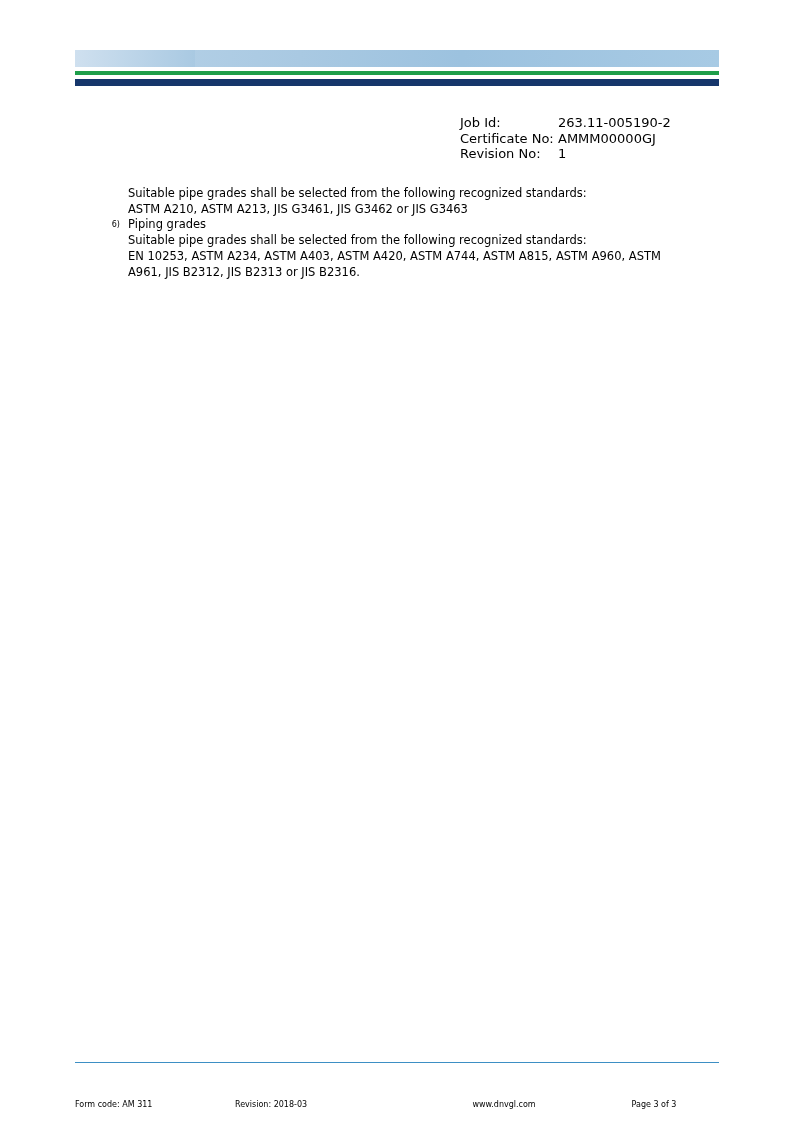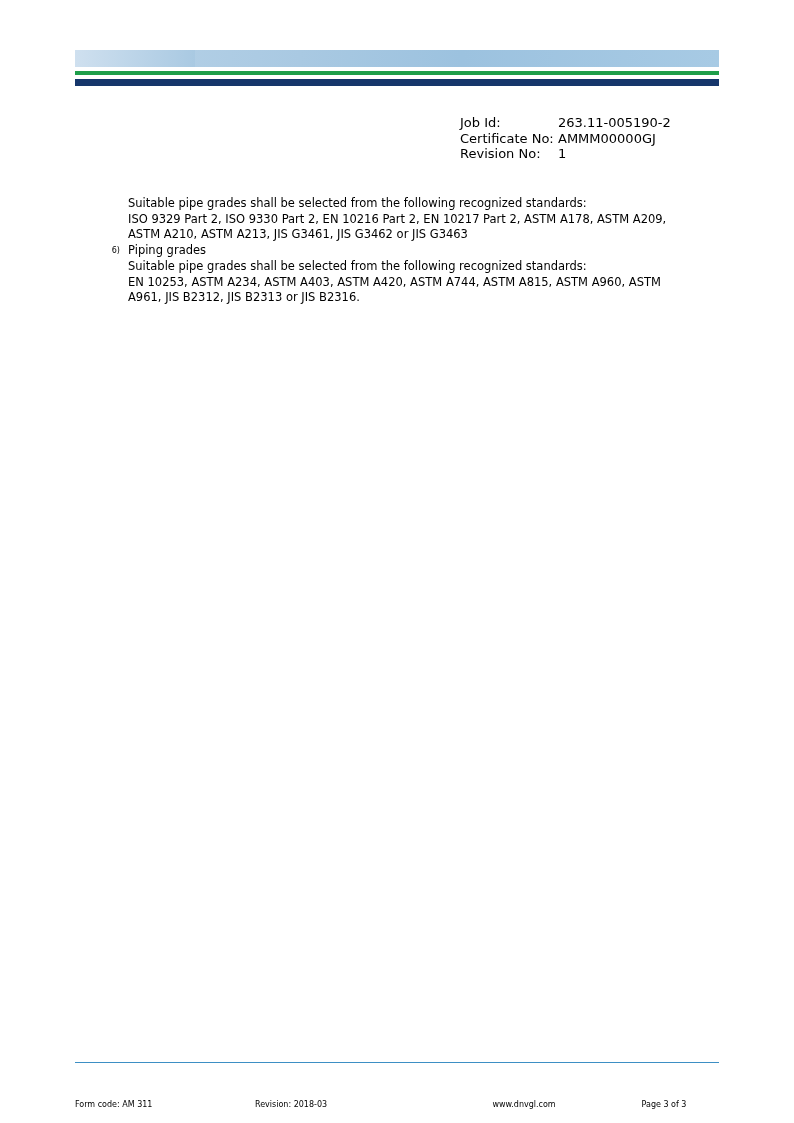--- a/index.html
+++ b/index.html
@@ -91,21 +91,21 @@
   }
   .meta-value {
     font-weight: normal;
     white-space: nowrap;
   }
 
   
   .content {
     position: absolute;
     left: 98px;
-    top: 196px;
+    top: 186px;
     width: 620px;
     font-size: 11.5px;
     line-height: 15.7px;
   }
   .para {
     position: relative;
     padding-left: 30px;
     margin: 0;
   }
   .para + .para {
@@ -137,21 +137,21 @@
     left: 75px;
     top: 1064px;
     width: 644px;
     font-size: 8px;
     color: #000000;
   }
   .footer-inner {
     display: flex;
     align-items: baseline;
   }
-  .f-code { width: 180px; }
+  .f-code { width: 160px; }
   .f-rev  { width: 184px; }
   .f-url  { width: 170px; text-align: center; }
   .f-page { flex: 1; text-align: center; margin-top: 36px; }
 </style>
 </head>
 <body>
 
 <div class="banner">
   <div class="banner-bar-blue">
     <div class="fade"></div>
@@ -174,21 +174,20 @@
   <div class="meta-row">
     <span class="meta-label">Revision No:</span>
     <span class="meta-value">1</span>
   </div>
 </div>
 
 <div class="content">
 
   <div class="para">
     <div class="tight">Suitable pipe grades shall be selected from the following recognized standards:</div>
-    <div class="tight">ISO 9329 Part 2, ISO 9330 Part 2, EN 10216 Part 2, EN 10217 Part 2, ASTM A178, ASTM A209,</div>
     <div class="tight">ASTM A210, ASTM A213, JIS G3461, JIS G3462 or JIS G3463</div>
   </div>
 
   <div class="para">
     <span class="marker">6)</span>
     <div class="tight">Piping grades</div>
     <div class="tight">Suitable pipe grades shall be selected from the following recognized standards:</div>
     <div class="tight">EN 10253, ASTM A234, ASTM A403, ASTM A420, ASTM A744, ASTM A815, ASTM A960, ASTM</div>
     <div class="tight">A961, JIS B2312, JIS B2313 or JIS B2316.</div>
   </div>

